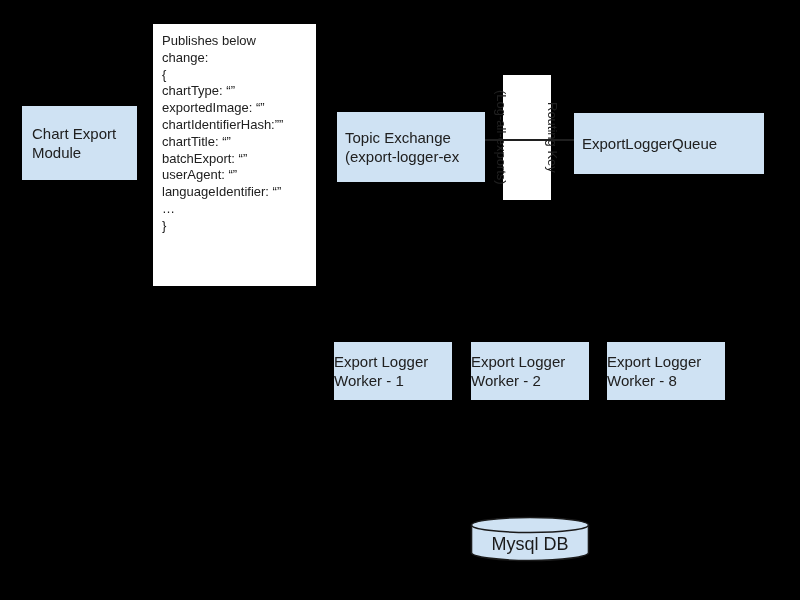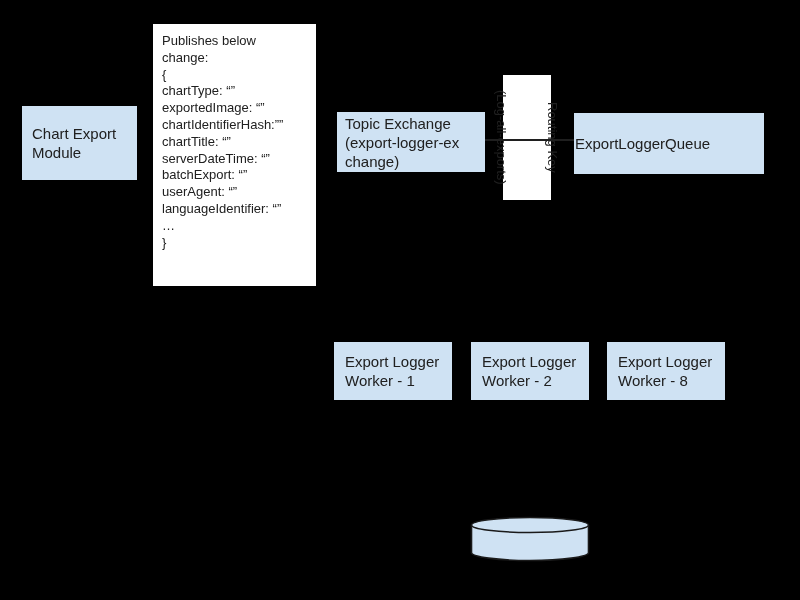--- a/index.html
+++ b/index.html
@@ -33,21 +33,21 @@
     left: 153px; top: 24px; width: 163px; height: 262px;
     justify-content: flex-start;
     padding: 9px 8px 0 9px;
   }
   .payload .pline {
     font-size: 13px;
     line-height: 16.8px;
     white-space: pre;
   }
   
-  .topic { left: 337px; top: 112px; width: 148px; height: 60px; padding-left: 8px; }
+  .topic { left: 337px; top: 112px; width: 148px; height: 70px; padding-left: 8px; }
   
   .routing-bg { position: absolute; left: 503px; top: 75px; width: 48px; height: 125px; background: #ffffff; }
   
   .connector {
     position: absolute;
     left: 485px; top: 139px; width: 89px; height: 2px;
     background: #1f1f1f;
   }
   
   .routing-text {
@@ -57,23 +57,23 @@
   }
   .routing-text .vtext {
     writing-mode: vertical-rl;
     text-orientation: mixed;
     font-size: 13px;
     line-height: 17px;
     text-align: center;
     white-space: pre;
   }
   
-  .queue { left: 574px; top: 113px; width: 190px; height: 61px; padding-left: 1px; }
+  .queue { left: 574px; top: 113px; width: 190px; height: 61px; padding-left: 8px; }
   
-  .worker { top: 342px; width: 118px; height: 58px; padding-left: 11px; }
+  .worker { top: 342px; width: 118px; height: 58px; }
   .worker1 { left: 334px; }
   .worker2 { left: 471px; }
   .worker3 { left: 607px; }
   
   .cylinder { position: absolute; left: 470px; top: 516px; width: 120px; height: 46px; }
   .cylinder svg { display: block; }
   .cyl-label {
     position: absolute;
     left: 470px; top: 533px; width: 120px;
     text-align: center;
@@ -93,32 +93,30 @@
   </div>
 
   <div class="node white payload">
     <div class="pline">Publishes below</div>
     <div class="pline">change:</div>
     <div class="pline">{</div>
     <div class="pline">chartType: “”</div>
     <div class="pline">exportedImage: “”</div>
     <div class="pline">chartIdentifierHash:””</div>
     <div class="pline">chartTitle: “”</div>
-    <div class="pline">serverDateTime: “”</div>
     <div class="pline">batchExport: “”</div>
     <div class="pline">userAgent: “”</div>
     <div class="pline">languageIdentifier: “”</div>
     <div class="pline">…</div>
     <div class="pline">}</div>
   </div>
 
   <div class="node blue topic">
     <div class="line">Topic Exchange</div>
     <div class="line">(export-logger-ex</div>
-    <div class="line">change)</div>
   </div>
 
   <div class="routing-bg"></div>
   <div class="connector"></div>
   <div class="routing-text">
     <div class="vtext">
       <div>Routing Key</div>
       <div>(Log-all-exports)</div>
     </div>
   </div>
@@ -139,14 +137,15 @@
     <div class="line">Export Logger</div>
     <div class="line">Worker - 8</div>
   </div>
 
   <div class="cylinder">
     <svg width="120" height="46" viewBox="0 0 120 46">
       <path d="M 1.5 9 L 1.5 36.5 A 58.5 8 0 0 0 118.5 36.5 L 118.5 9" fill="#cfe2f3" stroke="#1a1a1a" stroke-width="1.6"></path>
       <ellipse cx="60" cy="9" rx="58.5" ry="7.5" fill="#cfe2f3" stroke="#1a1a1a" stroke-width="1.6"></ellipse>
     </svg>
   </div>
+  <div class="cyl-label">Mysql DB</div>
 
 </div>
 
 </body></html>

